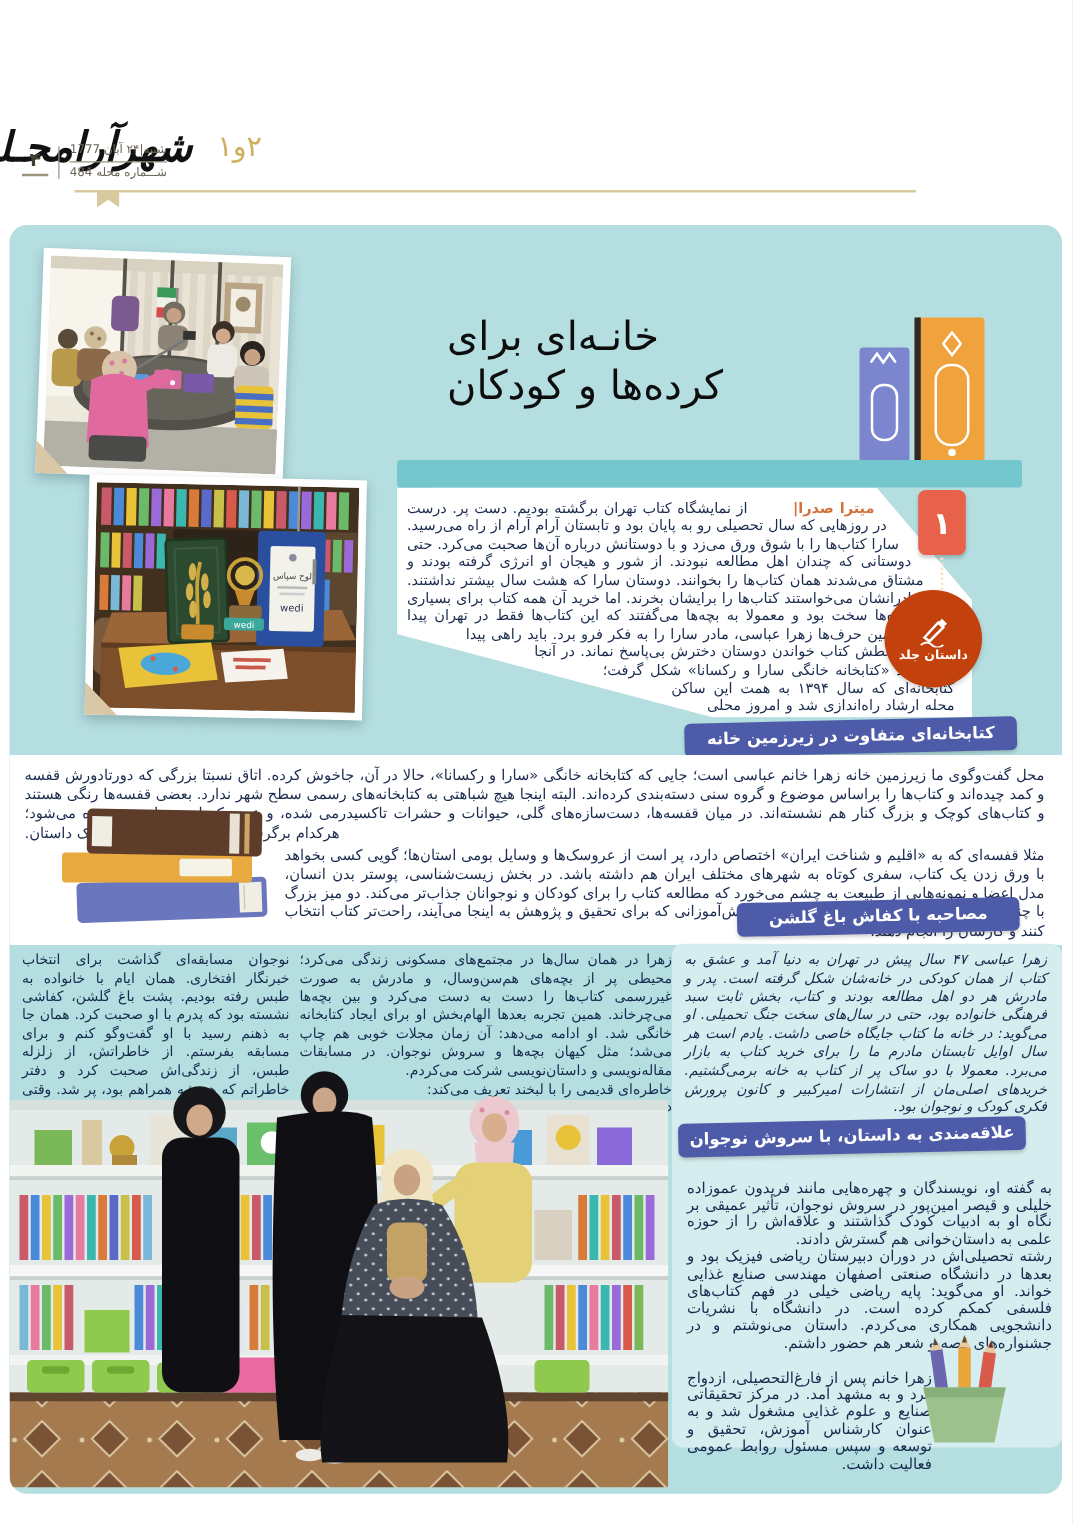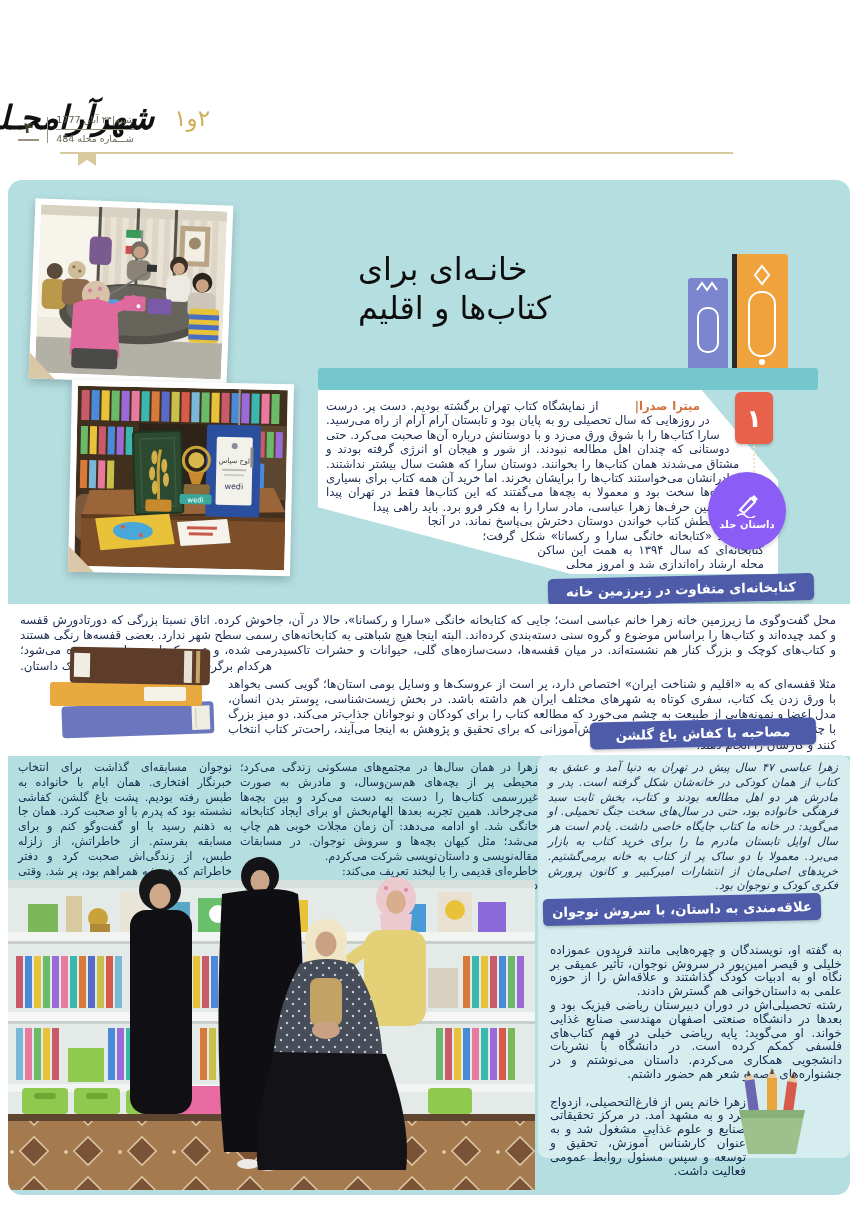--- a/index.html
+++ b/index.html
@@ -39,21 +39,21 @@
                clip-path:polygon(0 0,83.4% 0,100% 49%,100% 100%,55% 100%,0 63.7%);}
   .intro-text{padding:9px 14px 0 8px;direction:rtl;text-align:justify;font-size:11.6px;line-height:14.4px;color:#1b2c4f;}
   .cut-tr{float:right;width:64px;height:94px;shape-outside:polygon(0 0,100% 0,100% 100%);}
   .cut-bl{float:left;width:240px;height:166px;shape-outside:polygon(0 62%,100% 100%,0 100%);}
   .byline{color:#d4703c;font-weight:bold;margin-left:32px;}
   
   .tab1{position:absolute;left:727px;top:212px;width:38px;height:52px;background:#e8614b;border-radius:6px;
         color:#fff;font-size:25px;font-weight:bold;display:flex;align-items:center;justify-content:center;
         box-shadow:0 2px 3px rgba(0,0,0,.2);}
   .dotline{position:absolute;left:745px;top:266px;height:30px;width:0;border-left:2px dotted #f7e3c2;}
-  .badge{position:absolute;left:700px;top:292px;width:78px;height:78px;border-radius:50%;background:#8b5cf6;
+  .badge{position:absolute;left:700px;top:292px;width:78px;height:78px;border-radius:50%;background:#c2410c;
          display:flex;flex-direction:column;align-items:center;justify-content:center;gap:1px;
          box-shadow:0 2px 4px rgba(0,0,0,.18);}
   .badge-label{color:#fff;font-size:10px;font-weight:bold;}
   
   .sec-h{position:absolute;background:#4e5ba8;color:#fff;font-weight:bold;font-size:13.2px;height:27px;
          display:flex;align-items:center;justify-content:center;border-radius:5px;
          transform:rotate(-1.3deg);box-shadow:0 2px 3px rgba(0,0,0,.18);white-space:nowrap;}
   .sec-h1{left:540px;top:396px;width:266px;}
   .sec-h2{left:582px;top:540px;width:226px;}
   .sec-h3{left:535px;top:716px;width:278px;}
@@ -93,21 +93,21 @@
     <div class="vrule"></div>
     <div class="pagenum">۴</div>
   </div>
   <div class="gold-rule"></div>
   <div class="gold-ribbon"></div>
 
   <div class="teal">
 
     <div class="headline">
       <div>خانـه‌ای برای</div>
-      <div>کتاب‌ها و اقلیم</div>
+      <div>کرده‌ها و کودکان</div>
     </div>
 
     <svg class="cover-books" width="112" height="118" viewBox="0 0 112 118">
       <rect x="6" y="26" width="40" height="92" rx="3" fill="#7b86cf"></rect>
       <path d="M15,38 l5,-7 5,7 5,-7 5,7" fill="none" stroke="#fff" stroke-width="2"></path>
       <rect x="16" y="56" width="20" height="44" rx="9" fill="none" stroke="#fff" stroke-width="2"></rect>
       <rect x="50" y="2" width="56" height="116" rx="3" fill="#f0a23c"></rect>
       <rect x="50" y="2" width="5" height="116" fill="#2a2a2a"></rect>
       <path d="M80,14 l7,9 -7,9 -7,-9 Z" fill="none" stroke="#fff" stroke-width="2"></path>
       <rect x="67" y="40" width="26" height="64" rx="12" fill="none" stroke="#fff" stroke-width="2"></rect>

